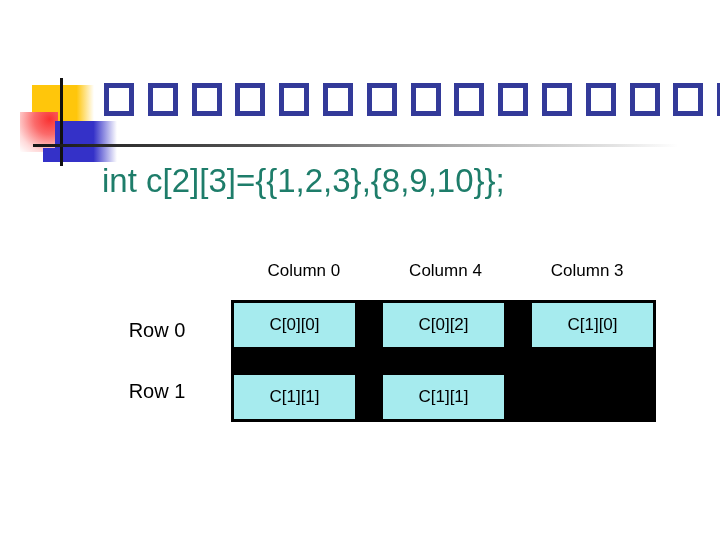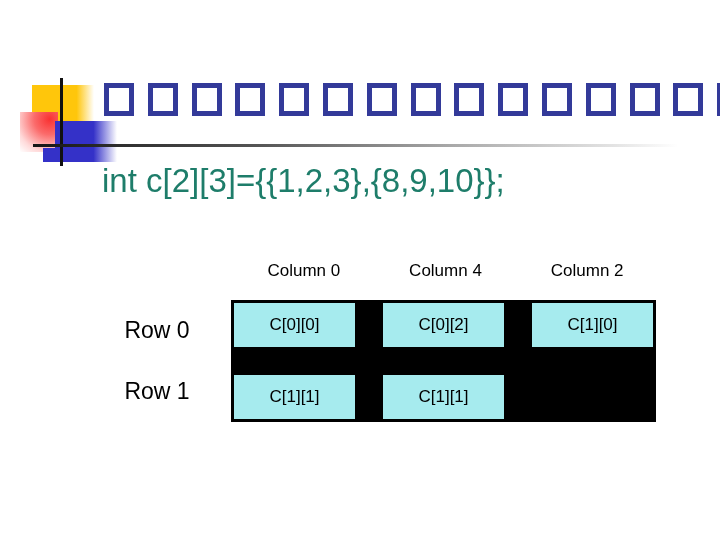--- a/index.html
+++ b/index.html
@@ -69,21 +69,21 @@
   .col-headers .hdr {
     display: flex; align-items: center; justify-content: center;
     font-size: 17px; color: #000000; white-space: nowrap;
   }
   .row-labels {
     position: absolute; left: 112px; top: 300px; width: 90px; height: 122px;
     display: grid; grid-template-rows: 1fr 1fr;
   }
   .row-labels .rlab {
     display: flex; align-items: center; justify-content: center;
-    font-size: 23px; color: #000000; white-space: nowrap;
+    font-size: 20px; color: #000000; white-space: nowrap;
   }
   .array-table {
     position: absolute; left: 231px; top: 300px; width: 425px; height: 122px;
     box-sizing: border-box;
     border: 3px solid #000000;
     display: grid;
     grid-template-columns: 1fr 1fr 1fr;
     grid-template-rows: 1fr 1fr;
     background: #000000;
     grid-gap: 2px;
@@ -123,21 +123,21 @@
       <div class="tofu"></div>
       <div class="tofu"></div>
       <div class="tofu"></div>
     </div>
 
   <div class="code-line">int c[2][3]={{1,2,3},{8,9,10}};</div>
 
   <div class="col-headers">
     <div class="hdr">Column 0</div>
     <div class="hdr">Column 4</div>
-    <div class="hdr">Column 2</div>
+    <div class="hdr">Column 3</div>
   </div>
 
   <div class="row-labels">
     <div class="rlab">Row 0</div>
     <div class="rlab">Row 1</div>
   </div>
 
   <div class="array-table">
     <div class="cell">C[0][0]</div>
     <div class="cell">C[0][2]</div>

